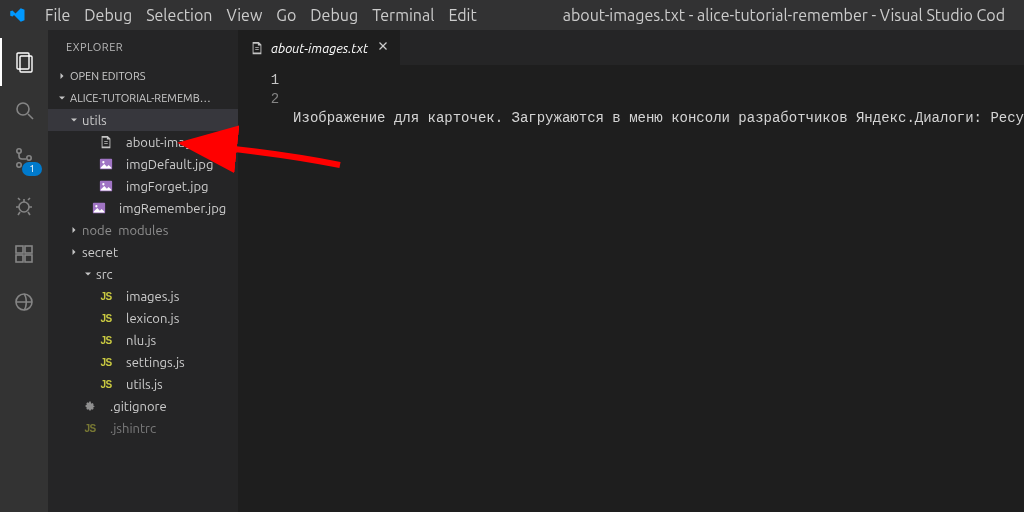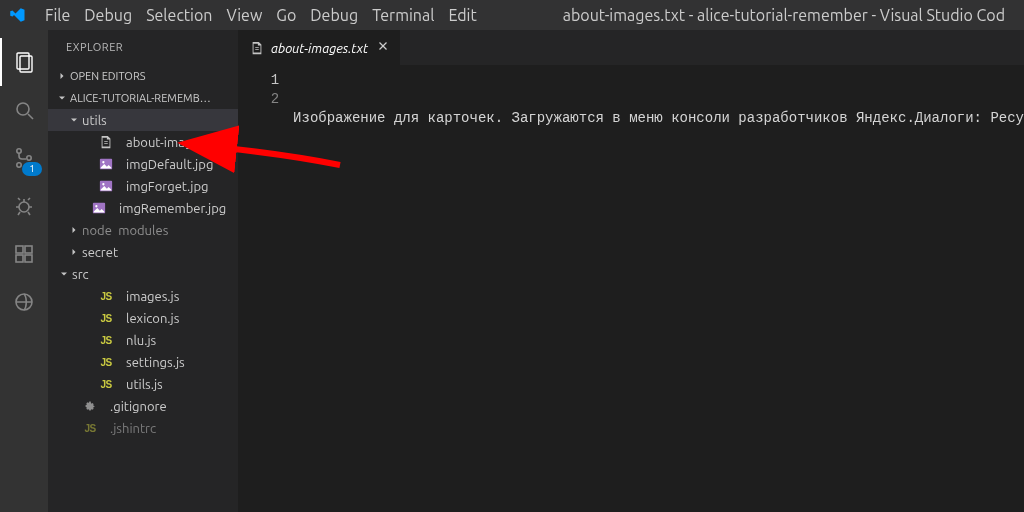--- a/index.html
+++ b/index.html
@@ -351,21 +351,21 @@
         <span class="label">node_modules</span>
       </div>
       <div class="tree-row" style="padding-left:18px">
         <span class="twisty">
           <svg width="12" height="12" viewBox="0 0 16 16">
               <path fill="currentColor" d="M6 4l4 4-4 4z"></path>
             </svg>
         </span>
         <span class="label">secret</span>
       </div>
-      <div class="tree-row" style="padding-left:8px">
+      <div class="tree-row" style="padding-left:32px">
         <span class="twisty">
           <svg width="12" height="12" viewBox="0 0 16 16">
               <path fill="currentColor" d="M4 6l4 4 4-4z"></path>
             </svg>
         </span>
         <span class="label">src</span>
       </div>
       <div class="tree-row" style="padding-left:34px">
         <span class="twisty placeholder">·</span>
         <span class="icon">

